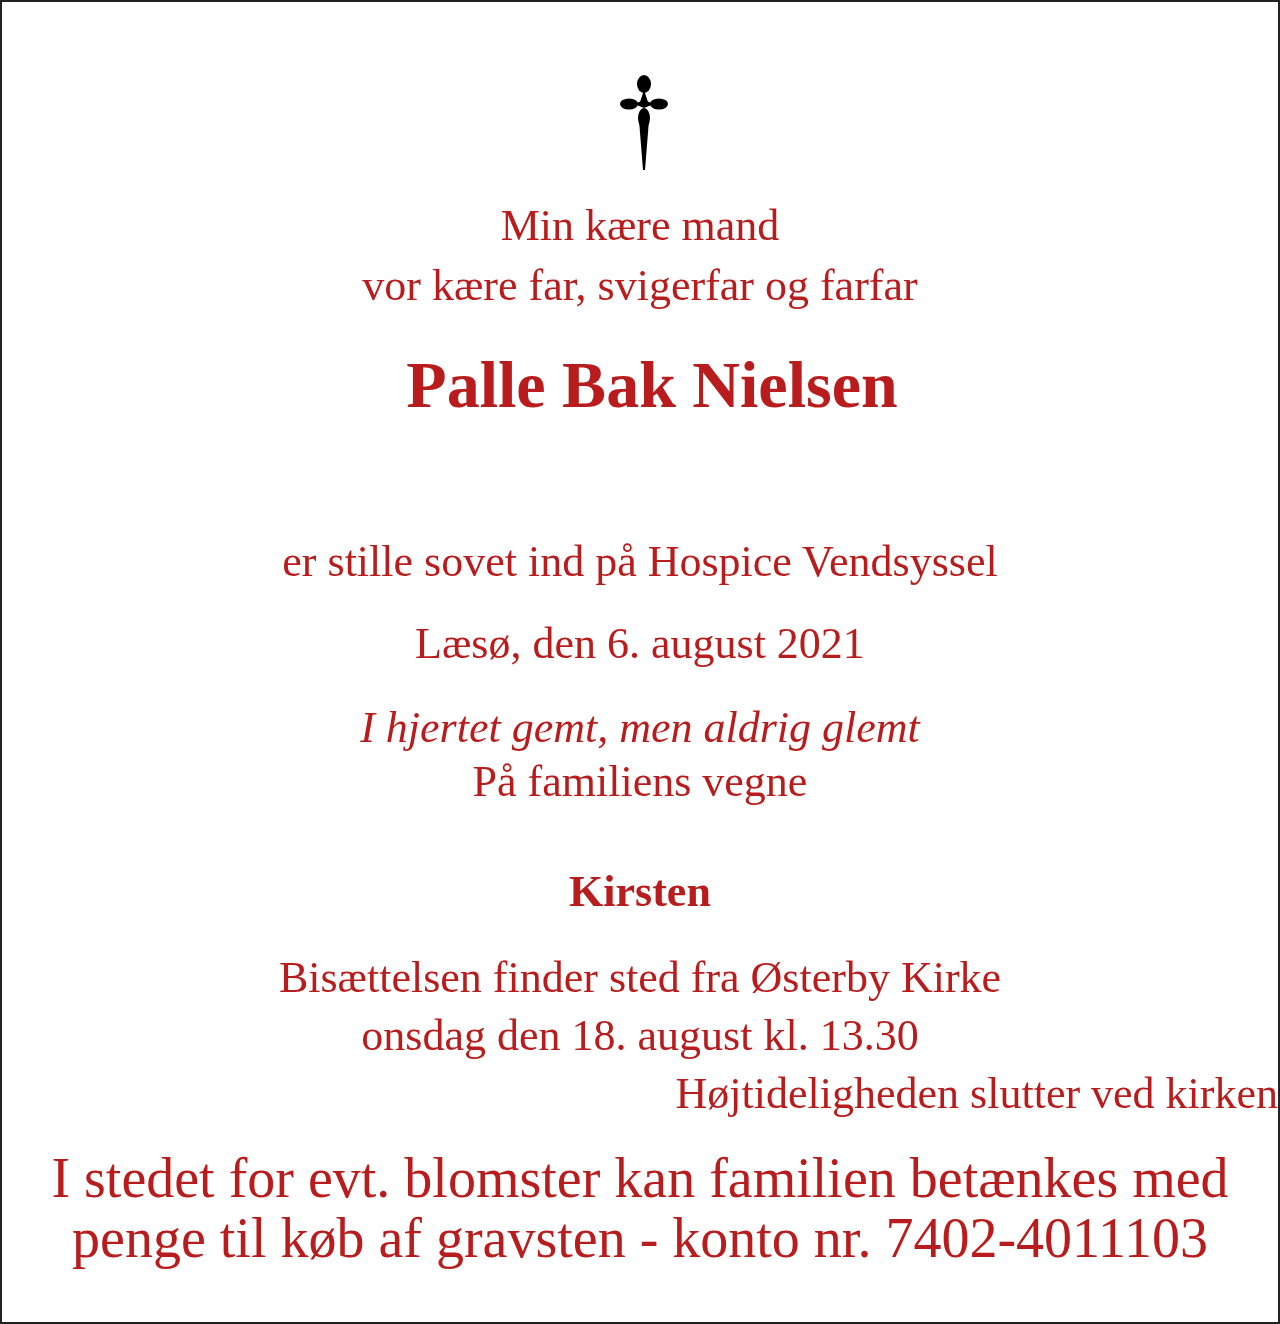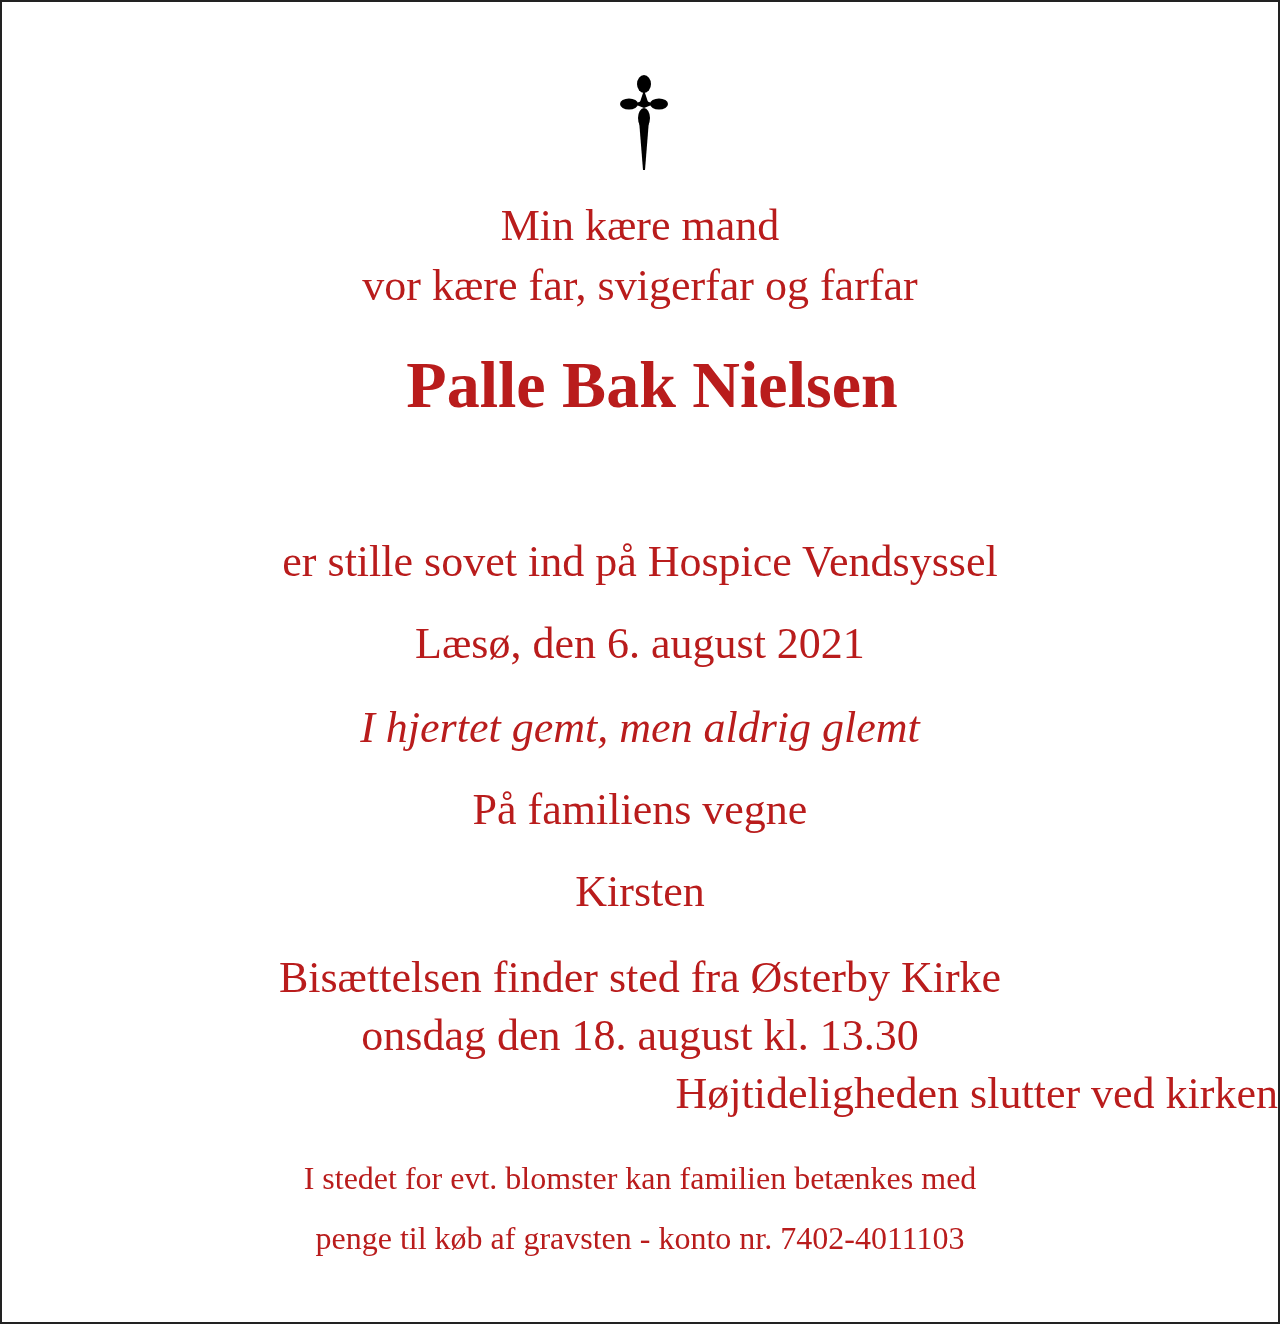--- a/index.html
+++ b/index.html
@@ -5,23 +5,23 @@
   html, body { margin:0; padding:0; background:#ffffff; }
   body { width:1280px; height:1324px; overflow:hidden; }
   .frame {
     position:absolute; left:0; top:0; width:1276px; height:1320px;
     border:2px solid #222; background:#fff;
     font-family:"Liberation Serif","DejaVu Serif",serif; color:#b91c1c;
     text-align:center;
   }
   .line { position:absolute; left:0; width:100%; white-space:nowrap; }
   .f44 { font-size:44px; line-height:48px; }
-  .f46 { font-size:32px; line-height:48px; }
+  .f46 { font-size:56px; line-height:48px; }
   .name { font-size:66px; line-height:70px; font-weight:bold;padding-left:12px; }
-  .bold { font-weight:normal; }
+  .bold { font-weight:bold; }
   .italic { font-style:italic; }
   .cross { position:absolute; left:612px; top:70px; width:60px; height:100px; }
 </style>
 </head>
 <body>
 
 <div class="frame">
 
   <svg class="cross" viewBox="0 0 60 100">
     <ellipse cx="30" cy="12" rx="7" ry="9" fill="#000"></ellipse>
@@ -34,21 +34,21 @@
   </svg>
 
   <div class="line f44" style="top:200px;">Min kære mand</div>
   <div class="line f44" style="top:260px;">vor kære far, svigerfar og farfar</div>
 
   <div class="line name" style="top:348px;">Palle Bak Nielsen</div>
 
   <div class="line f44" style="top:536px;">er stille sovet ind på Hospice Vendsyssel</div>
   <div class="line f44" style="top:618px;text-align:center;">Læsø, den 6. august 2021</div>
   <div class="line f44 italic" style="top:702px;">I hjertet gemt, men aldrig glemt</div>
-  <div class="line f44" style="top:784px;">På familiens vegne</div>
+  <div class="line f44" style="top:756px;">På familiens vegne</div>
   <div class="line f44 bold" style="top:866px;">Kirsten</div>
 
   <div class="line f44" style="top:952px;">Bisættelsen finder sted fra Østerby Kirke</div>
   <div class="line f44" style="top:1010px;">onsdag den 18. august kl. 13.30</div>
   <div class="line f44" style="top:1068px;text-align:right;">Højtideligheden slutter ved kirken</div>
 
   <div class="line f46" style="top:1152px;">I stedet for evt. blomster kan familien betænkes med</div>
   <div class="line f46" style="top:1212px;">penge til køb af gravsten - konto nr. 7402-4011103</div>
 </div>
 

